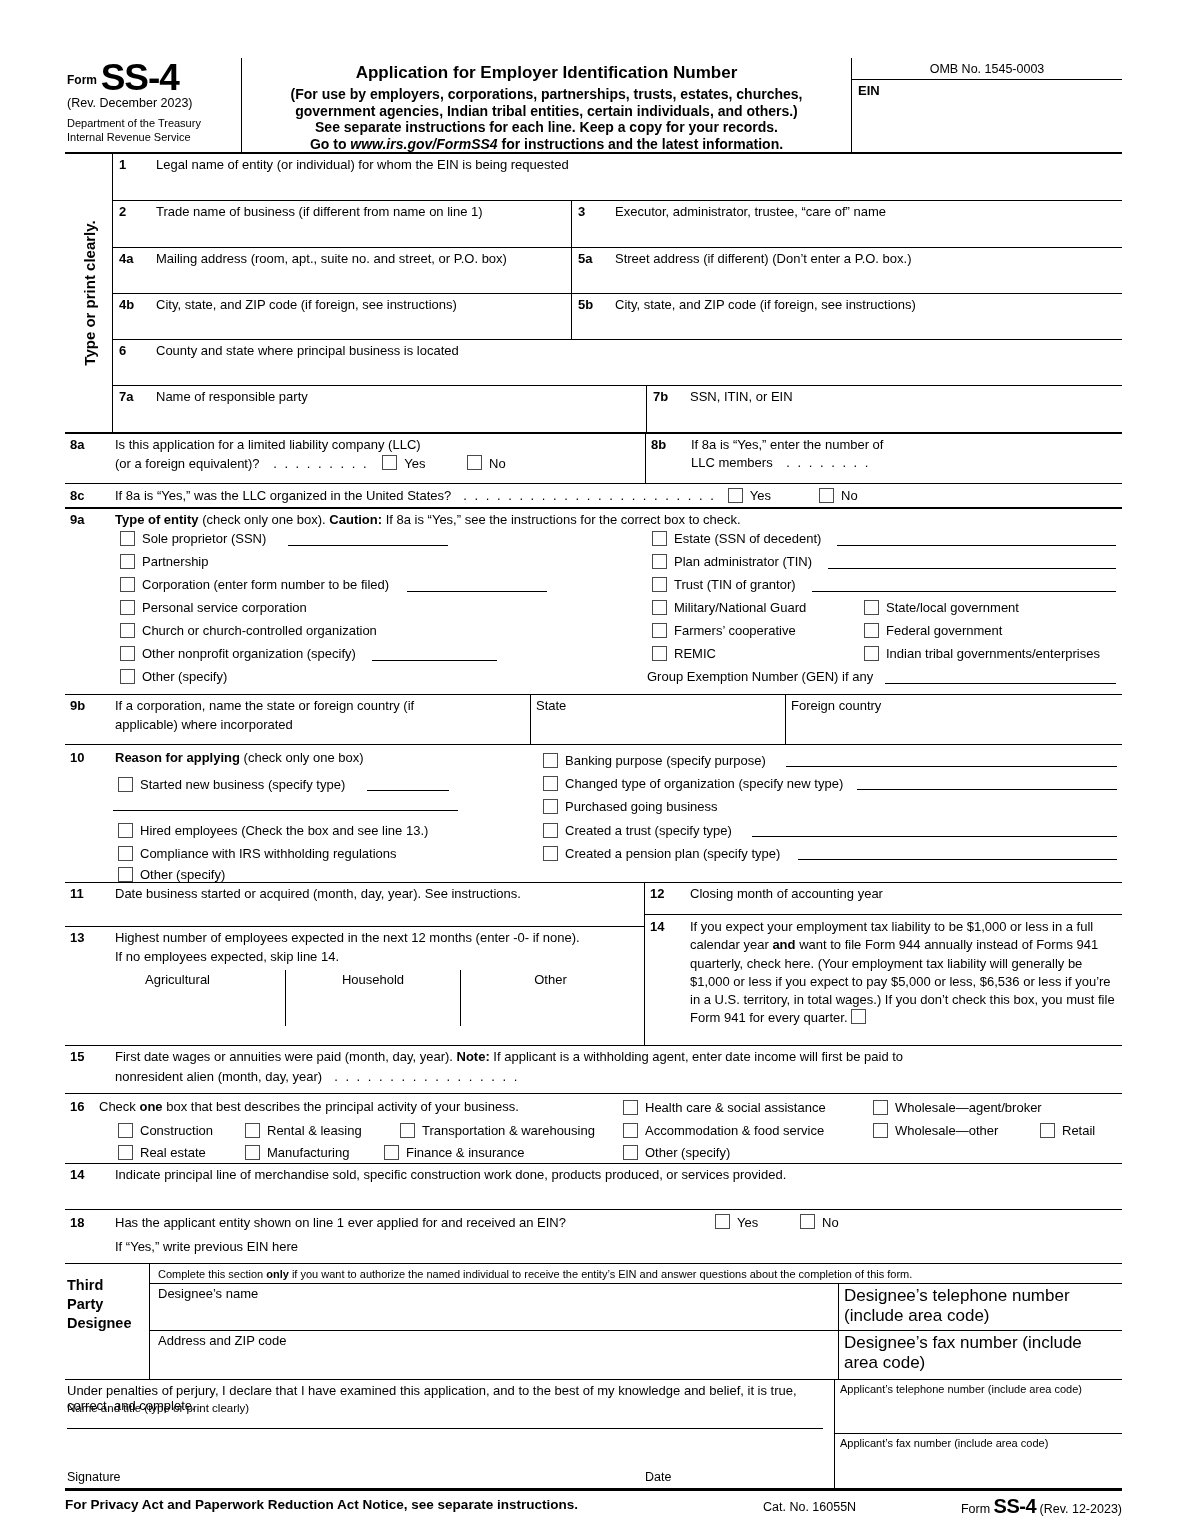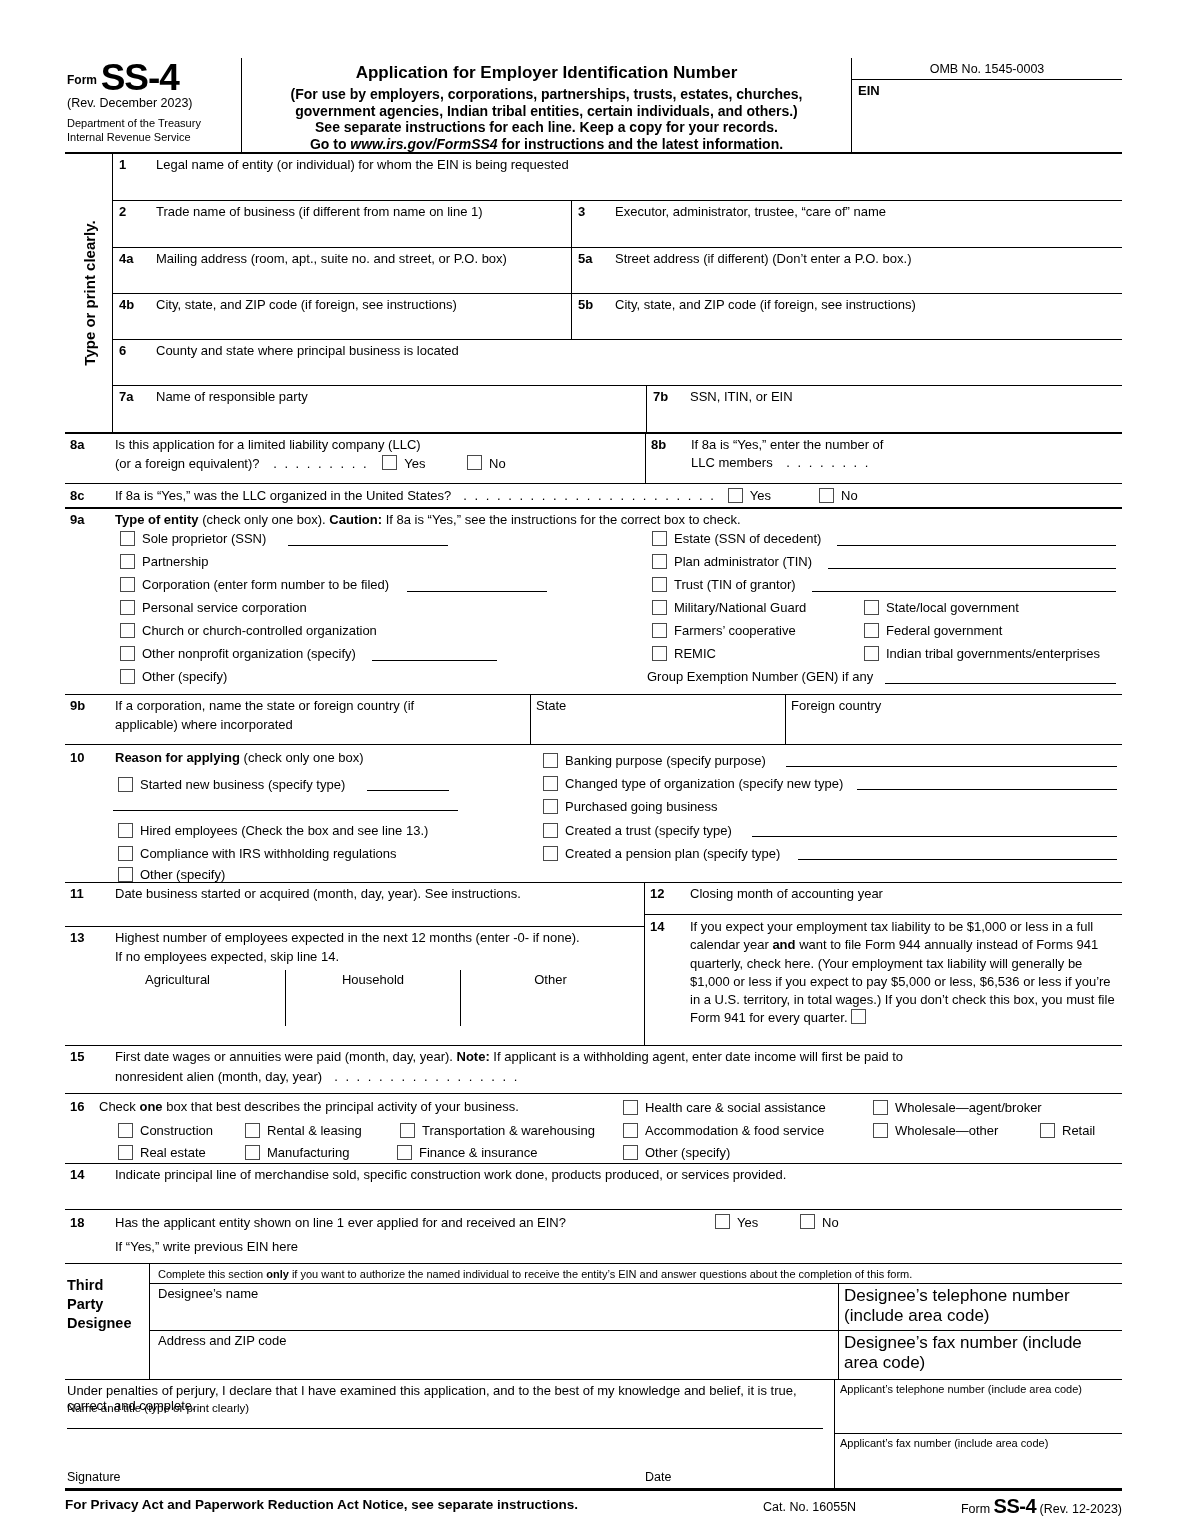--- a/index.html
+++ b/index.html
@@ -473,21 +473,21 @@
         </div>
 
     <div class="r16item" style="left:53px;top:48px">
           <span class="cb"></span>
           <span>Real estate</span>
         </div>
     <div class="r16item" style="left:180px;top:48px">
           <span class="cb"></span>
           <span>Manufacturing</span>
         </div>
-    <div class="r16item" style="left:332px;top:48px">
+    <div class="r16item" style="left:319px;top:48px">
           <span class="cb"></span>
           <span>Finance &amp; insurance</span>
         </div>
     <div class="r16item" style="left:558px;top:48px">
           <span class="cb"></span>
           <span>Other (specify)</span>
         </div>
   </div>
 
   <div class="brow pad flexrow" style="height:46px;border-bottom-width:1.5px">

